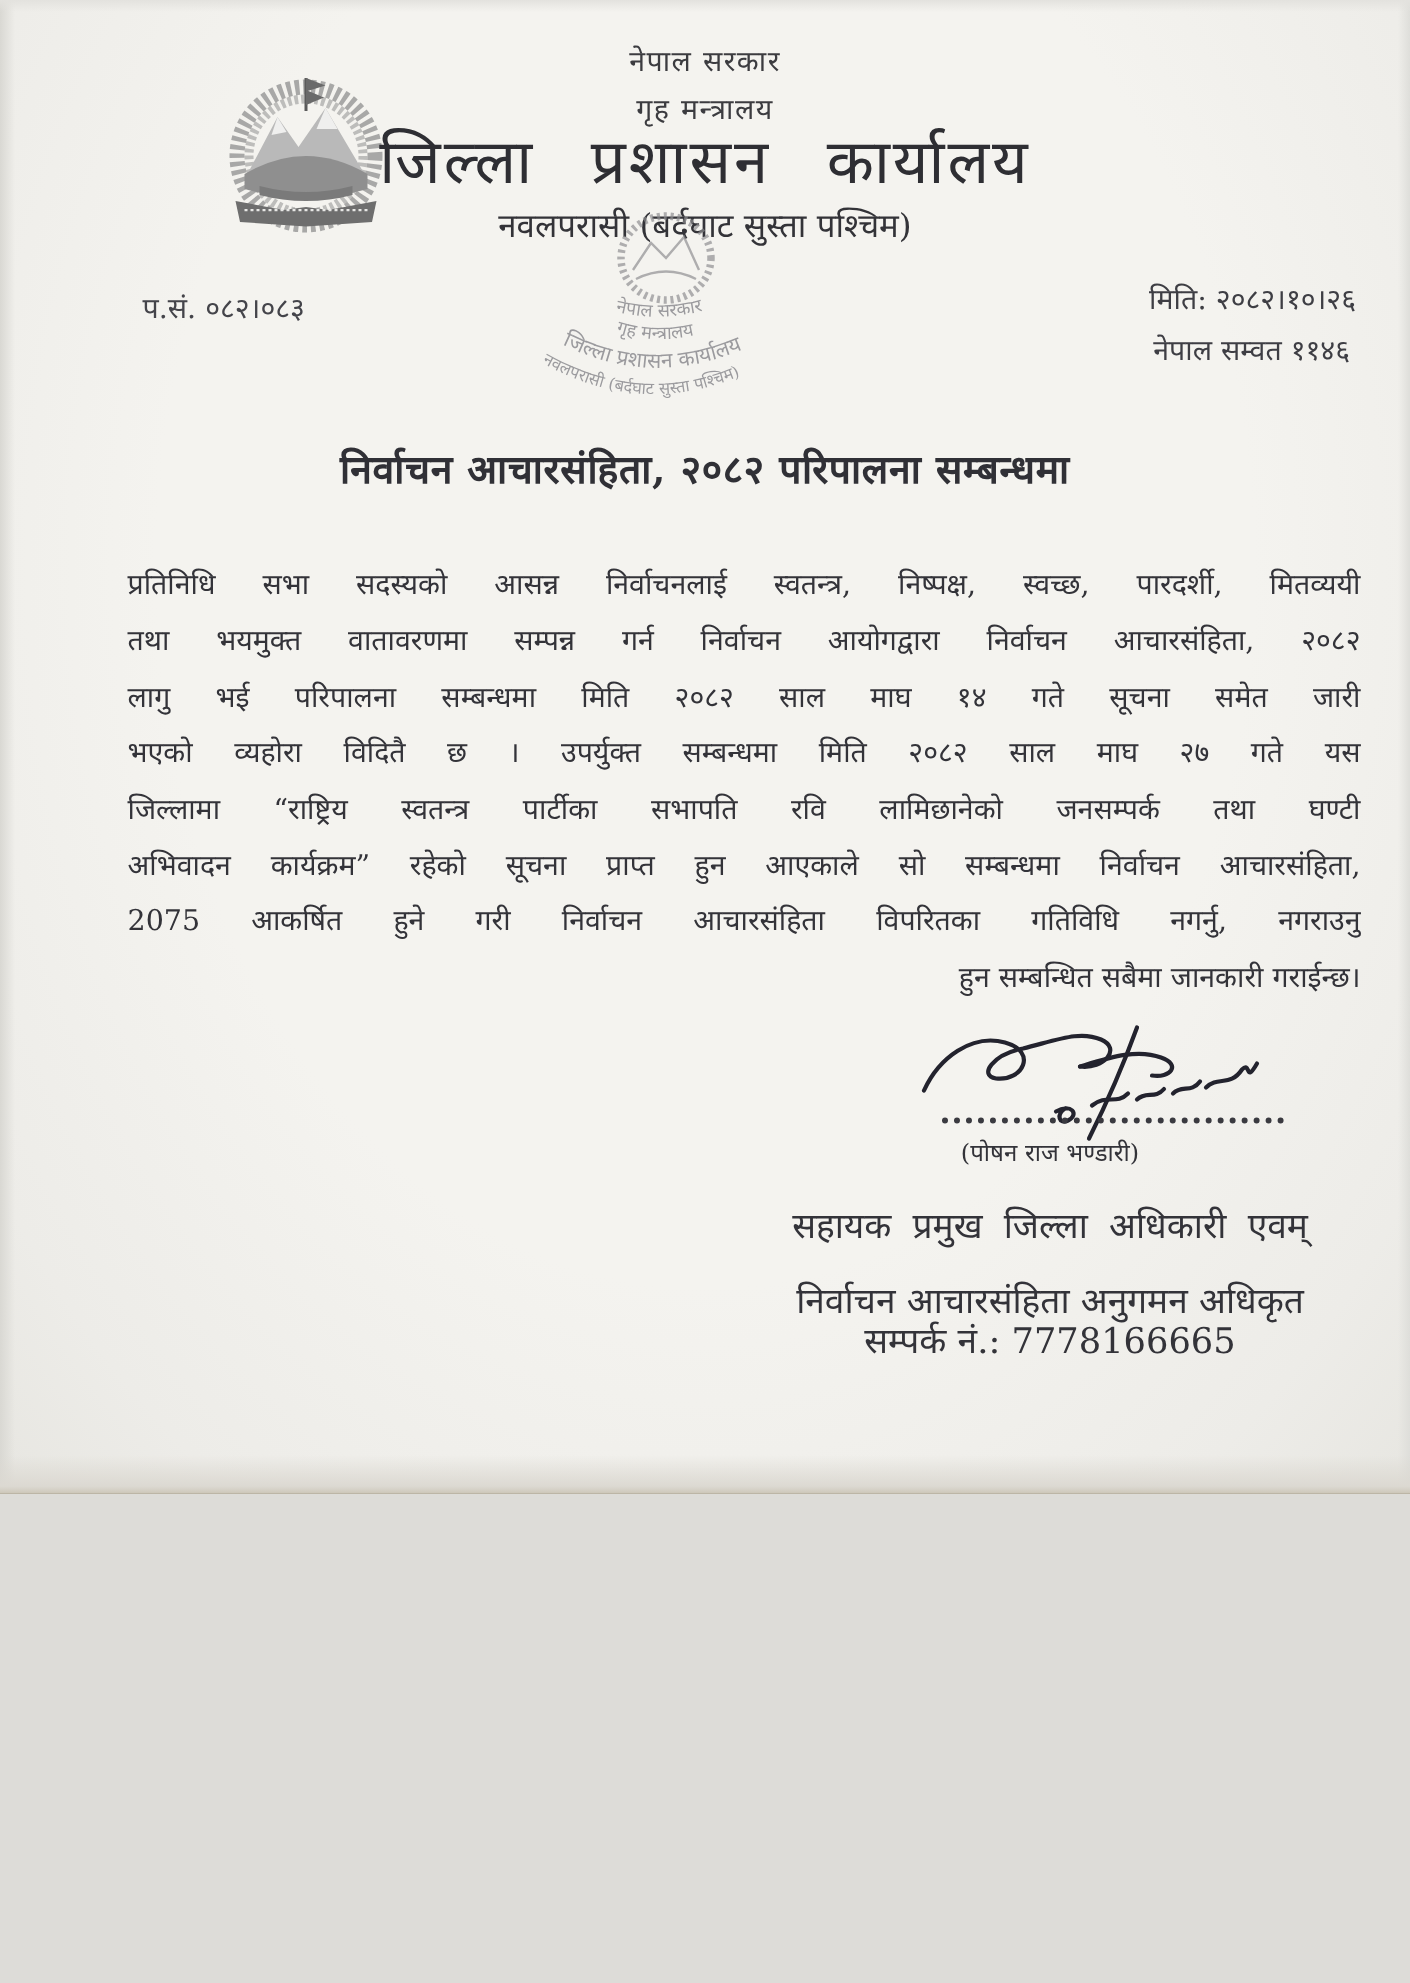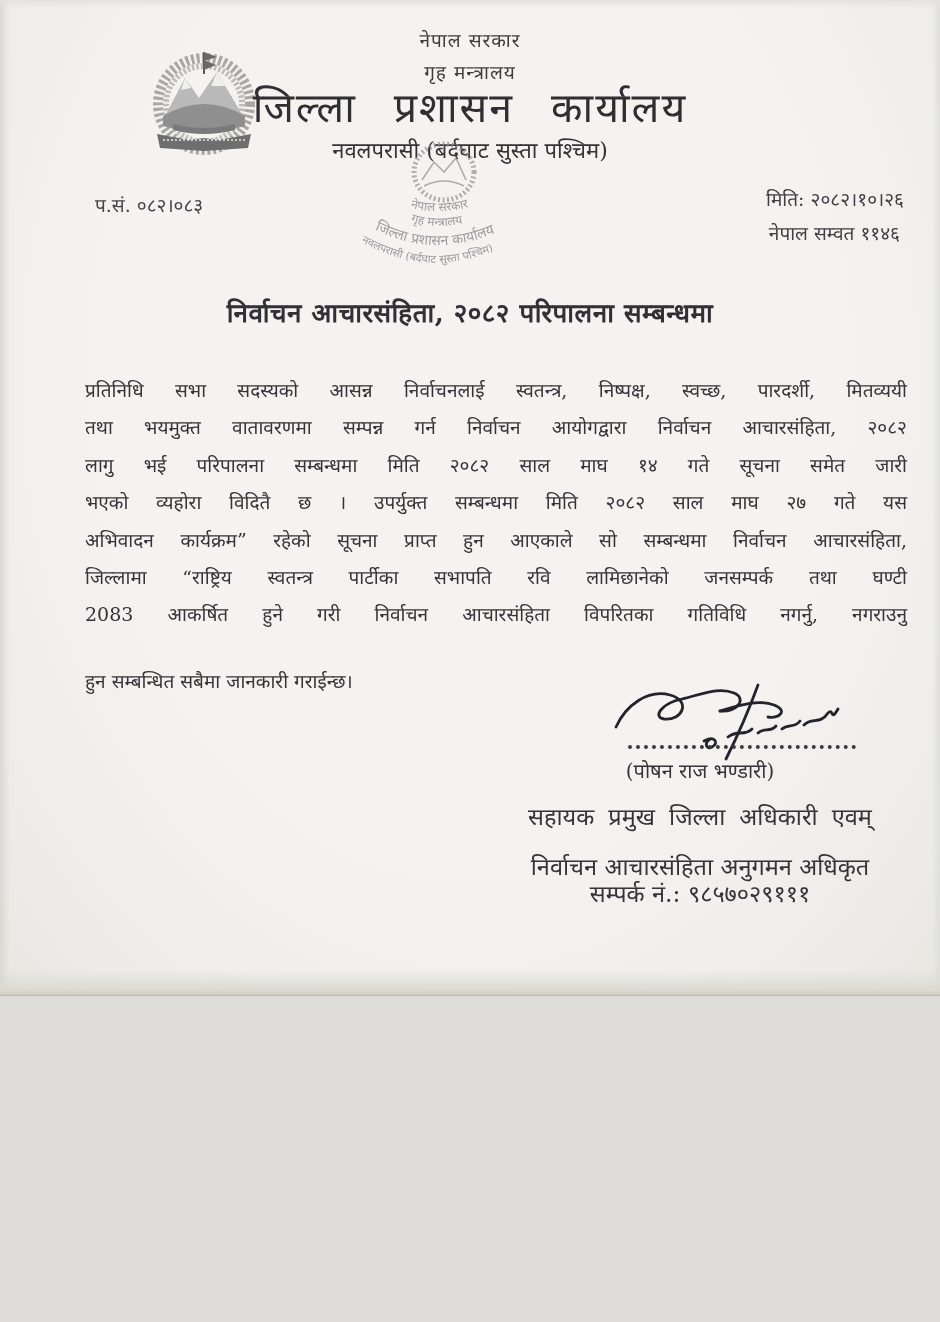--- a/index.html
+++ b/index.html
@@ -39,26 +39,26 @@
   .date-line{right:36px;top:186px;font-size:19px;color:#3e3e44;}
   .sambat-line{right:40px;top:220px;font-size:19px;color:#3e3e44;}
 
   .subject{left:0;width:940px;top:294px;font-size:26px;font-weight:600;
     color:#303036;letter-spacing:0.5px;}
 
   .body-block{left:85px;top:372px;width:822px;font-size:19px;color:#333339;}
   .body-line{height:37.4px;line-height:37.4px;white-space:nowrap;
     text-align:justify;}
   .body-line.just{text-align-last:justify;}
-  .body-line.last{text-align:left;margin-top:29px;}
+  .body-line.last{text-align:right;}
 
   .sig-zone{left:480px;top:685px;width:440px;}
   .sig-svg{position:absolute;left:128px;top:-6px;}
   .dots{position:absolute;left:148px;top:60px;width:228px;border-bottom:4px dotted #3a3a40;}
-  .sig-name{position:absolute;left:0;top:72px;width:440px;font-size:20px;color:#333339;}
+  .sig-name{position:absolute;left:0;top:72px;width:440px;font-size:16px;color:#333339;}
   .sig-title1{position:absolute;left:0;top:115px;width:440px;font-size:23.5px;color:#333339;font-family:Liberation Mono, monospace;}
   .sig-title2{position:absolute;left:0;top:165px;width:440px;font-size:23.5px;color:#333339;}
   .sig-contact{position:absolute;left:0;top:192px;width:440px;font-size:23.5px;color:#333339;}
 
   .stamp{left:332px;top:140px;width:220px;height:150px;opacity:0.8;}
   .emblem{left:143px;top:40px;width:122px;height:120px;}
 </style>
 </head>
 <body>
 
@@ -123,36 +123,36 @@
     </g>
   </svg>
 
   <div class="abs subject center">निर्वाचन आचारसंहिता, २०८२ परिपालना सम्बन्धमा</div>
 
   <div class="abs body-block">
     <div class="body-line just">प्रतिनिधि सभा सदस्यको आसन्न निर्वाचनलाई स्वतन्त्र, निष्पक्ष, स्वच्छ, पारदर्शी, मितव्ययी</div>
     <div class="body-line just">तथा भयमुक्त वातावरणमा सम्पन्न गर्न निर्वाचन आयोगद्वारा निर्वाचन आचारसंहिता, २०८२</div>
     <div class="body-line just">लागु भई परिपालना सम्बन्धमा मिति २०८२ साल माघ १४ गते सूचना समेत जारी</div>
     <div class="body-line just">भएको व्यहोरा विदितै छ । उपर्युक्त सम्बन्धमा मिति २०८२ साल माघ २७ गते यस</div>
+    <div class="body-line just">जिल्लामा “राष्ट्रिय स्वतन्त्र पार्टीका सभापति रवि लामिछानेको जनसम्पर्क तथा घण्टी</div>
     <div class="body-line just">अभिवादन कार्यक्रम” रहेको सूचना प्राप्त हुन आएकाले सो सम्बन्धमा निर्वाचन आचारसंहिता,</div>
-    <div class="body-line just">जिल्लामा “राष्ट्रिय स्वतन्त्र पार्टीका सभापति रवि लामिछानेको जनसम्पर्क तथा घण्टी</div>
-    <div class="body-line just">2083 आकर्षित हुने गरी निर्वाचन आचारसंहिता विपरितका गतिविधि नगर्नु, नगराउनु</div>
+    <div class="body-line just">2075 आकर्षित हुने गरी निर्वाचन आचारसंहिता विपरितका गतिविधि नगर्नु, नगराउनु</div>
     <div class="body-line last">हुन सम्बन्धित सबैमा जानकारी गराईन्छ।</div>
   </div>
 
   <div class="abs sig-zone">
     <svg class="sig-svg" width="250" height="86" viewBox="0 0 250 86">
       <g fill="none" stroke="#23232e" stroke-width="2.8" stroke-linecap="round">
         <path d="M8 48 C 18 26, 40 10, 62 16 C 84 22, 74 42, 56 40 C 44 38, 54 24, 74 20 C 98 14, 112 8, 126 14 C 140 20, 128 34, 112 32"></path>
         <path d="M112 32 C 132 26, 150 20, 166 26 C 180 31, 172 40, 160 38"></path>
         <path d="M150 6 C 142 28, 130 56, 118 80"></path>
         <path d="M120 58 C 130 50, 136 58, 144 50 M150 54 C 156 48, 162 54, 168 47 M174 50 C 180 44, 186 50, 192 42 M196 46 C 204 38, 212 46, 220 34 C 226 28, 222 44, 230 30"></path>
         <path d="M96 62 C 106 56, 112 64, 104 68 C 98 71, 96 64, 102 60"></path>
       </g>
     </svg>
     <div class="dots"></div>
     <div class="sig-name center">(पोषन राज भण्डारी)</div>
     <div class="sig-title1 center">सहायक प्रमुख जिल्ला अधिकारी एवम्</div>
     <div class="sig-title2 center">निर्वाचन आचारसंहिता अनुगमन अधिकृत</div>
-    <div class="sig-contact center">सम्पर्क नं.: ९८५७०२९१११</div>
+    <div class="sig-contact center">सम्पर्क नं.: 7778166665</div>
   </div>
 
 </div>
 
 </body></html>

